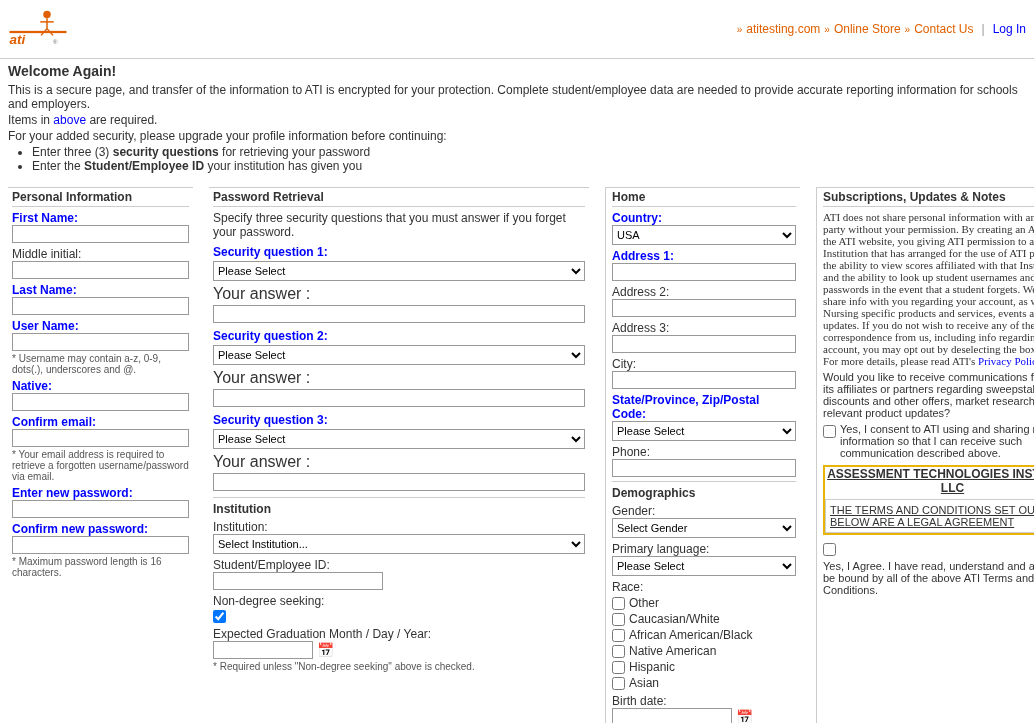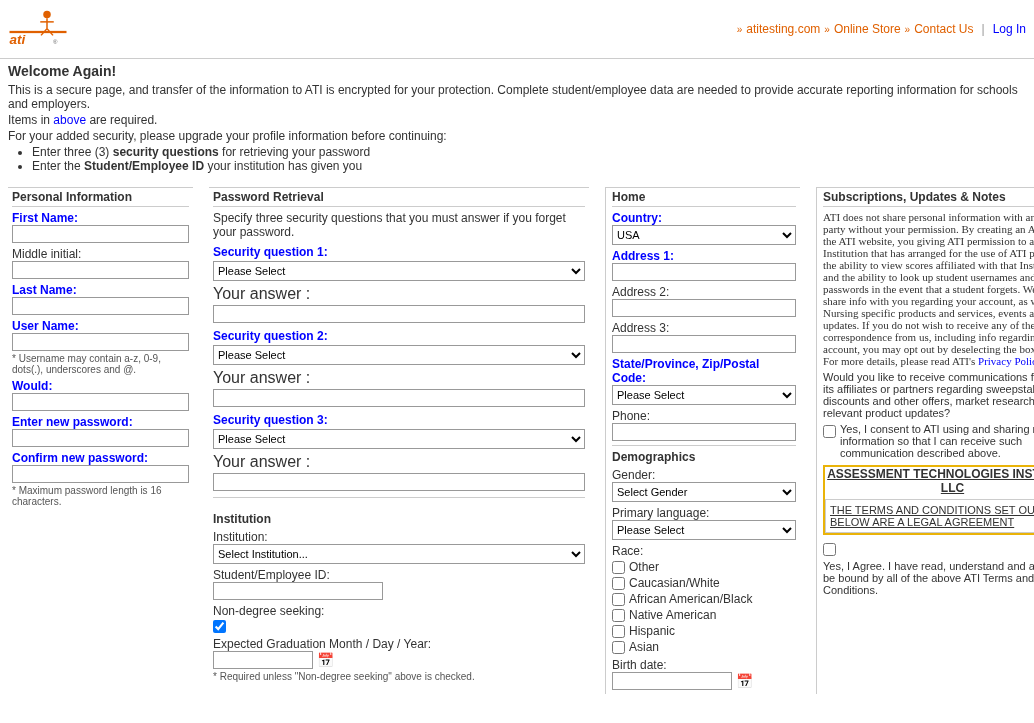--- a/index.html
+++ b/index.html
@@ -53,21 +53,21 @@
     .small-note { font-size: 10px; color: #555; margin-top: 2px; }
     
     .field-group { margin-bottom: 4px; }
     
     
     .security-desc { font-size: 12px; margin-bottom: 6px; }
     .security-label { color: blue; font-size: 12px; font-weight: bold; margin-top: 6px; margin-bottom: 2px; }
     .answer-label { font-size: 16px; color: #333; margin-top: 4px; margin-bottom: 2px; }
     
     
-    .institution-section { margin-top: 6px; border-top: 1px solid #ccc; padding-top: 14px; }
+    .institution-section { margin-top: 6px; border-top: 1px solid #ccc; padding-top: 4px; }
     .institution-title { font-weight: bold; font-size: 12px; }
     
     
     .home-col { border-left: 1px solid #ccc; padding-left: 6px; }
     
     
     .sub-col { border-left: 1px solid #ccc; padding-left: 6px; font-size: 11px; }
     
     .terms-box { border: 2px solid #eab308; margin-top: 6px; font-size: 11px; text-decoration: underline; }
     .terms-title { font-weight: bold; text-align: center; font-size: 12px; }
@@ -156,24 +156,29 @@
         <input type="text" style="">
       </div>
 
       <div class="field-group">
         <label class="bold-label">User Name:</label>
         <input type="text" style="">
         <div class="small-note">* Username may contain a-z, 0-9, dots(.), underscores and @.</div>
       </div>
 
       <div class="field-group">
-        <label class="bold-label">Would:</label>
-        <input type="text" style="">
-      </div>
-
+        <label class="bold-label">Native:</label>
+        <input type="text" style="">
+      </div>
+
+      <div class="field-group">
+        <label class="bold-label">Confirm email:</label>
+        <input type="text" style="">
+        <div class="small-note">* Your email address is required to retrieve a forgotten username/password via email.</div>
+      </div>
 
       <div class="field-group">
         <label class="bold-label">Enter new password:</label>
         <input type="password" style="">
       </div>
 
       <div class="field-group">
         <label class="bold-label">Confirm new password:</label>
         <input type="password" style="">
         <div class="small-note">* Maximum password length is 16 characters.</div>
@@ -264,20 +269,24 @@
       <div class="field-group">
         <label>Address 2:</label>
         <input type="text" style="">
       </div>
 
       <div class="field-group">
         <label>Address 3:</label>
         <input type="text" style="">
       </div>
 
+      <div class="field-group">
+        <label>City:</label>
+        <input type="text" style="">
+      </div>
 
       <div class="field-group">
         <label class="bold-label">State/Province, Zip/Postal Code:</label>
         <select>
           <option>Please Select</option>
         </select>
       </div>
 
       <div class="field-group">
         <label>Phone:</label>

